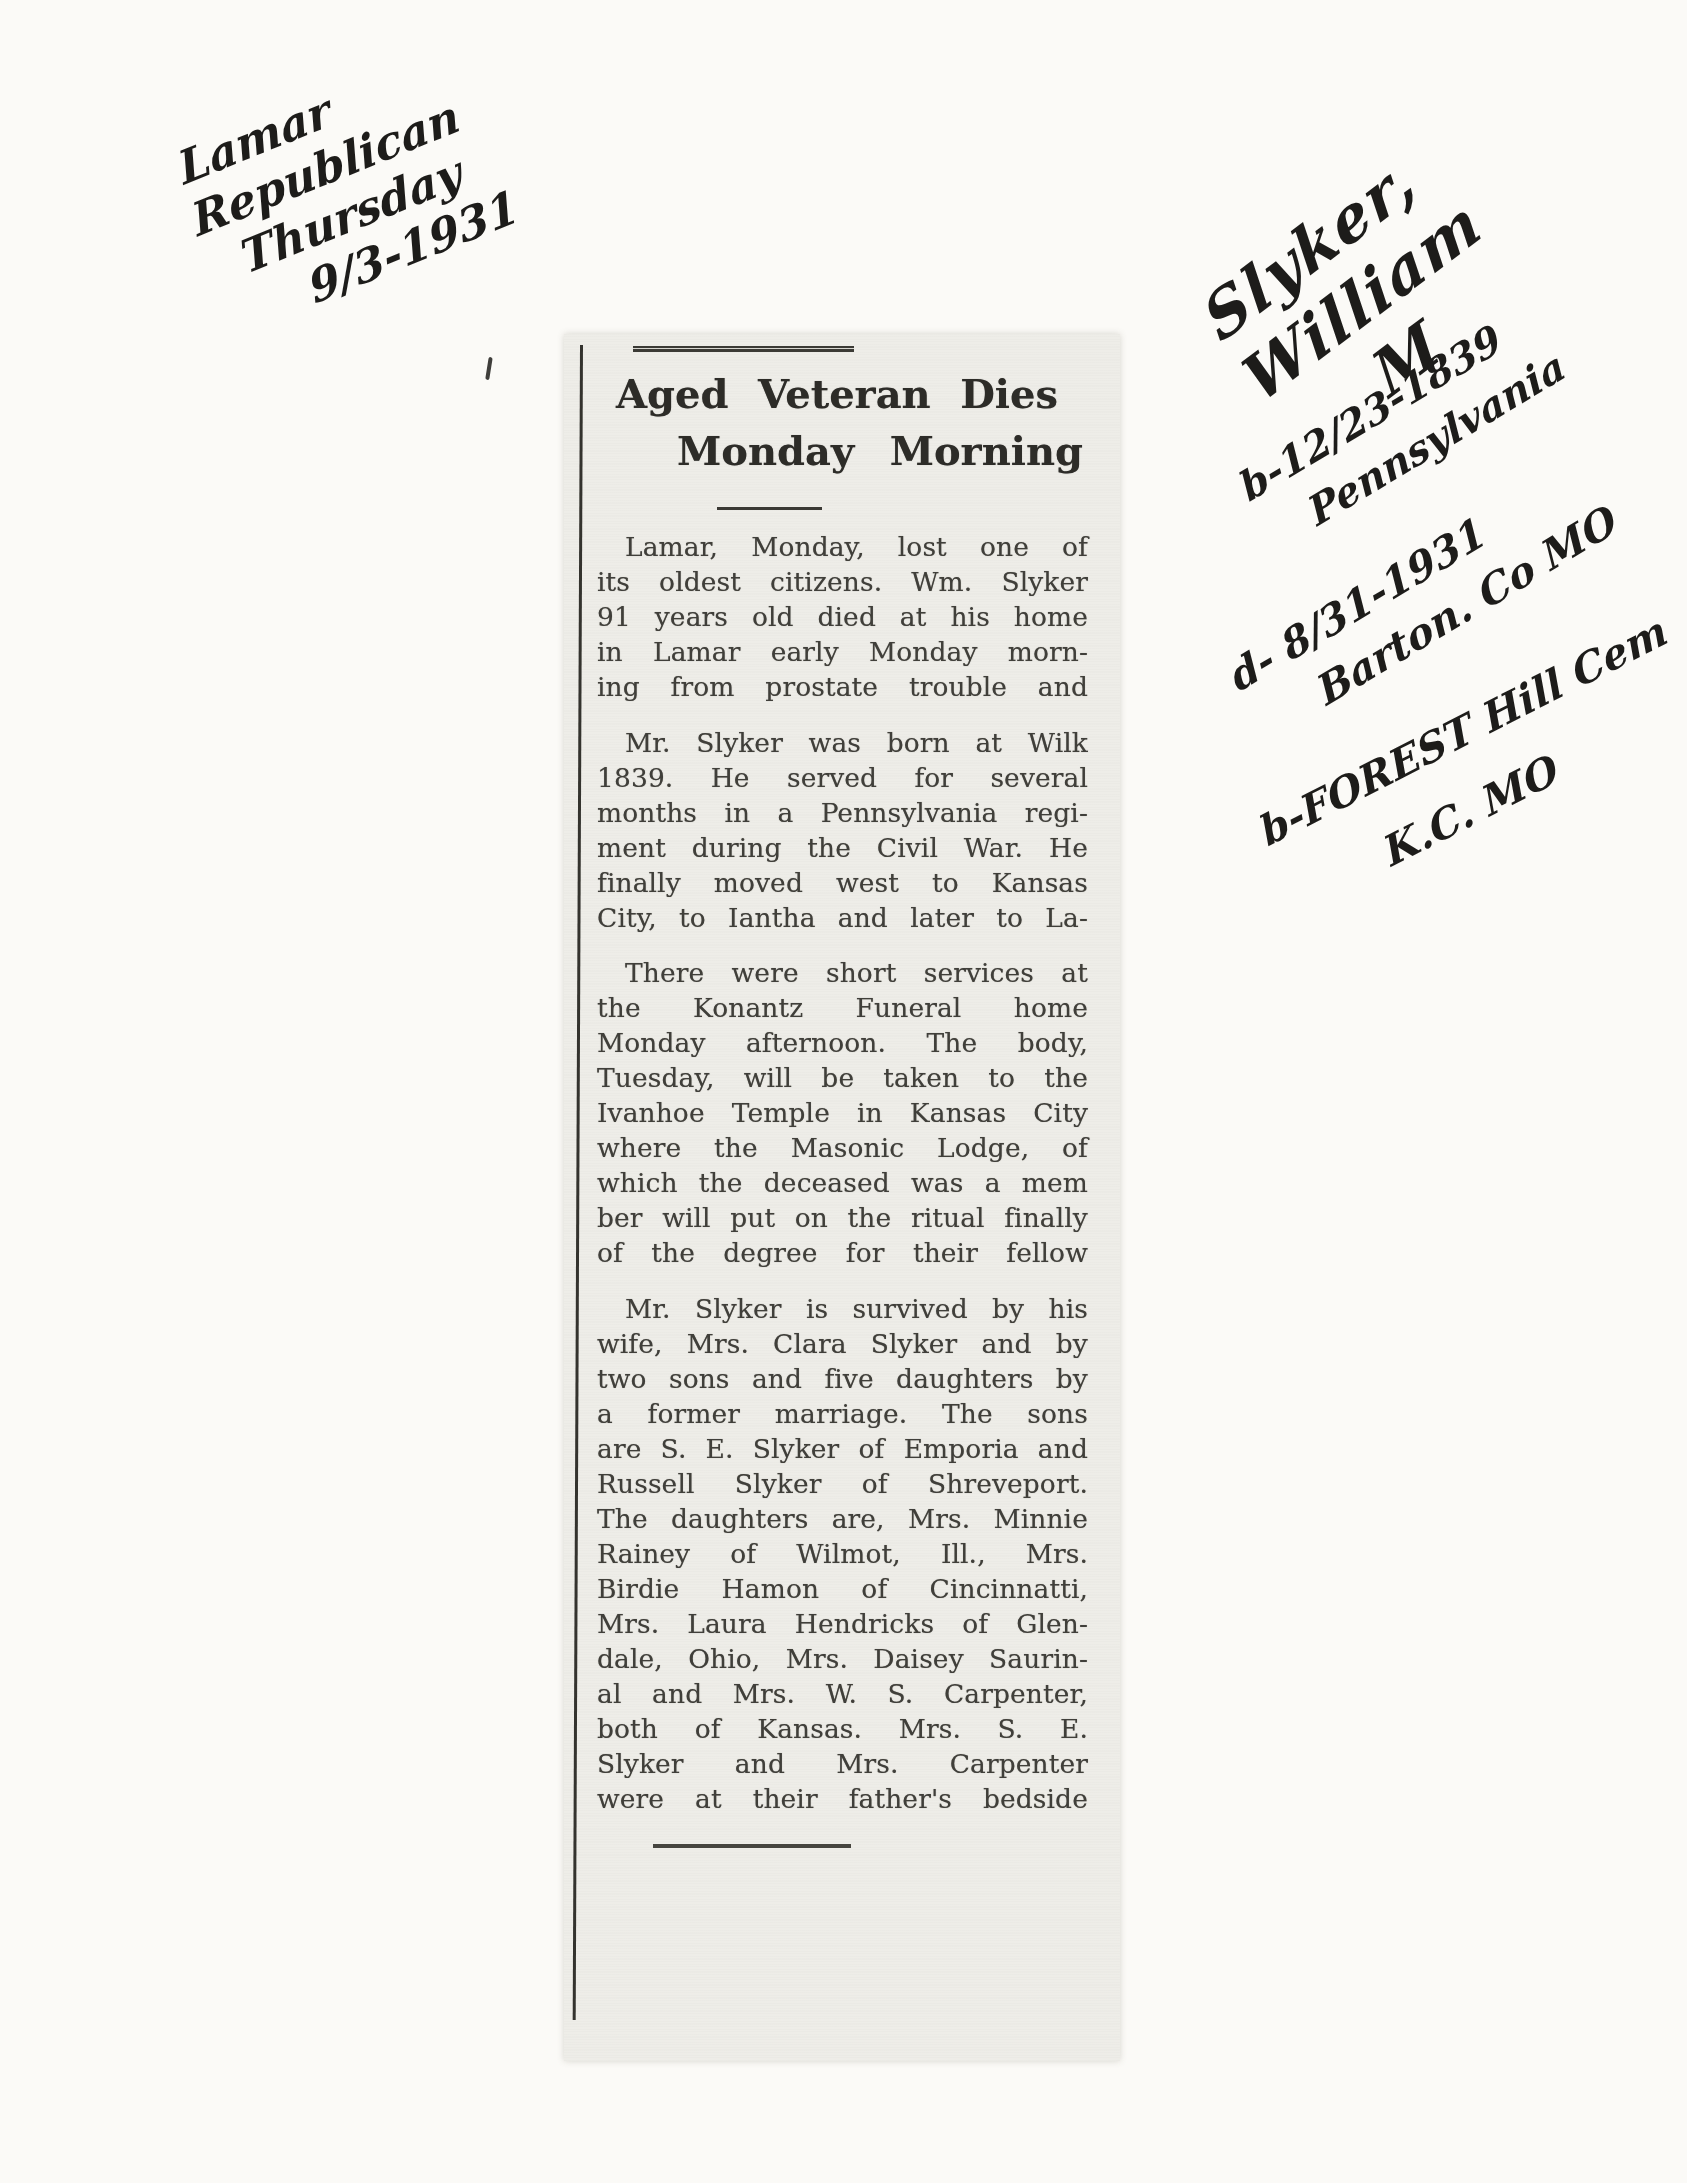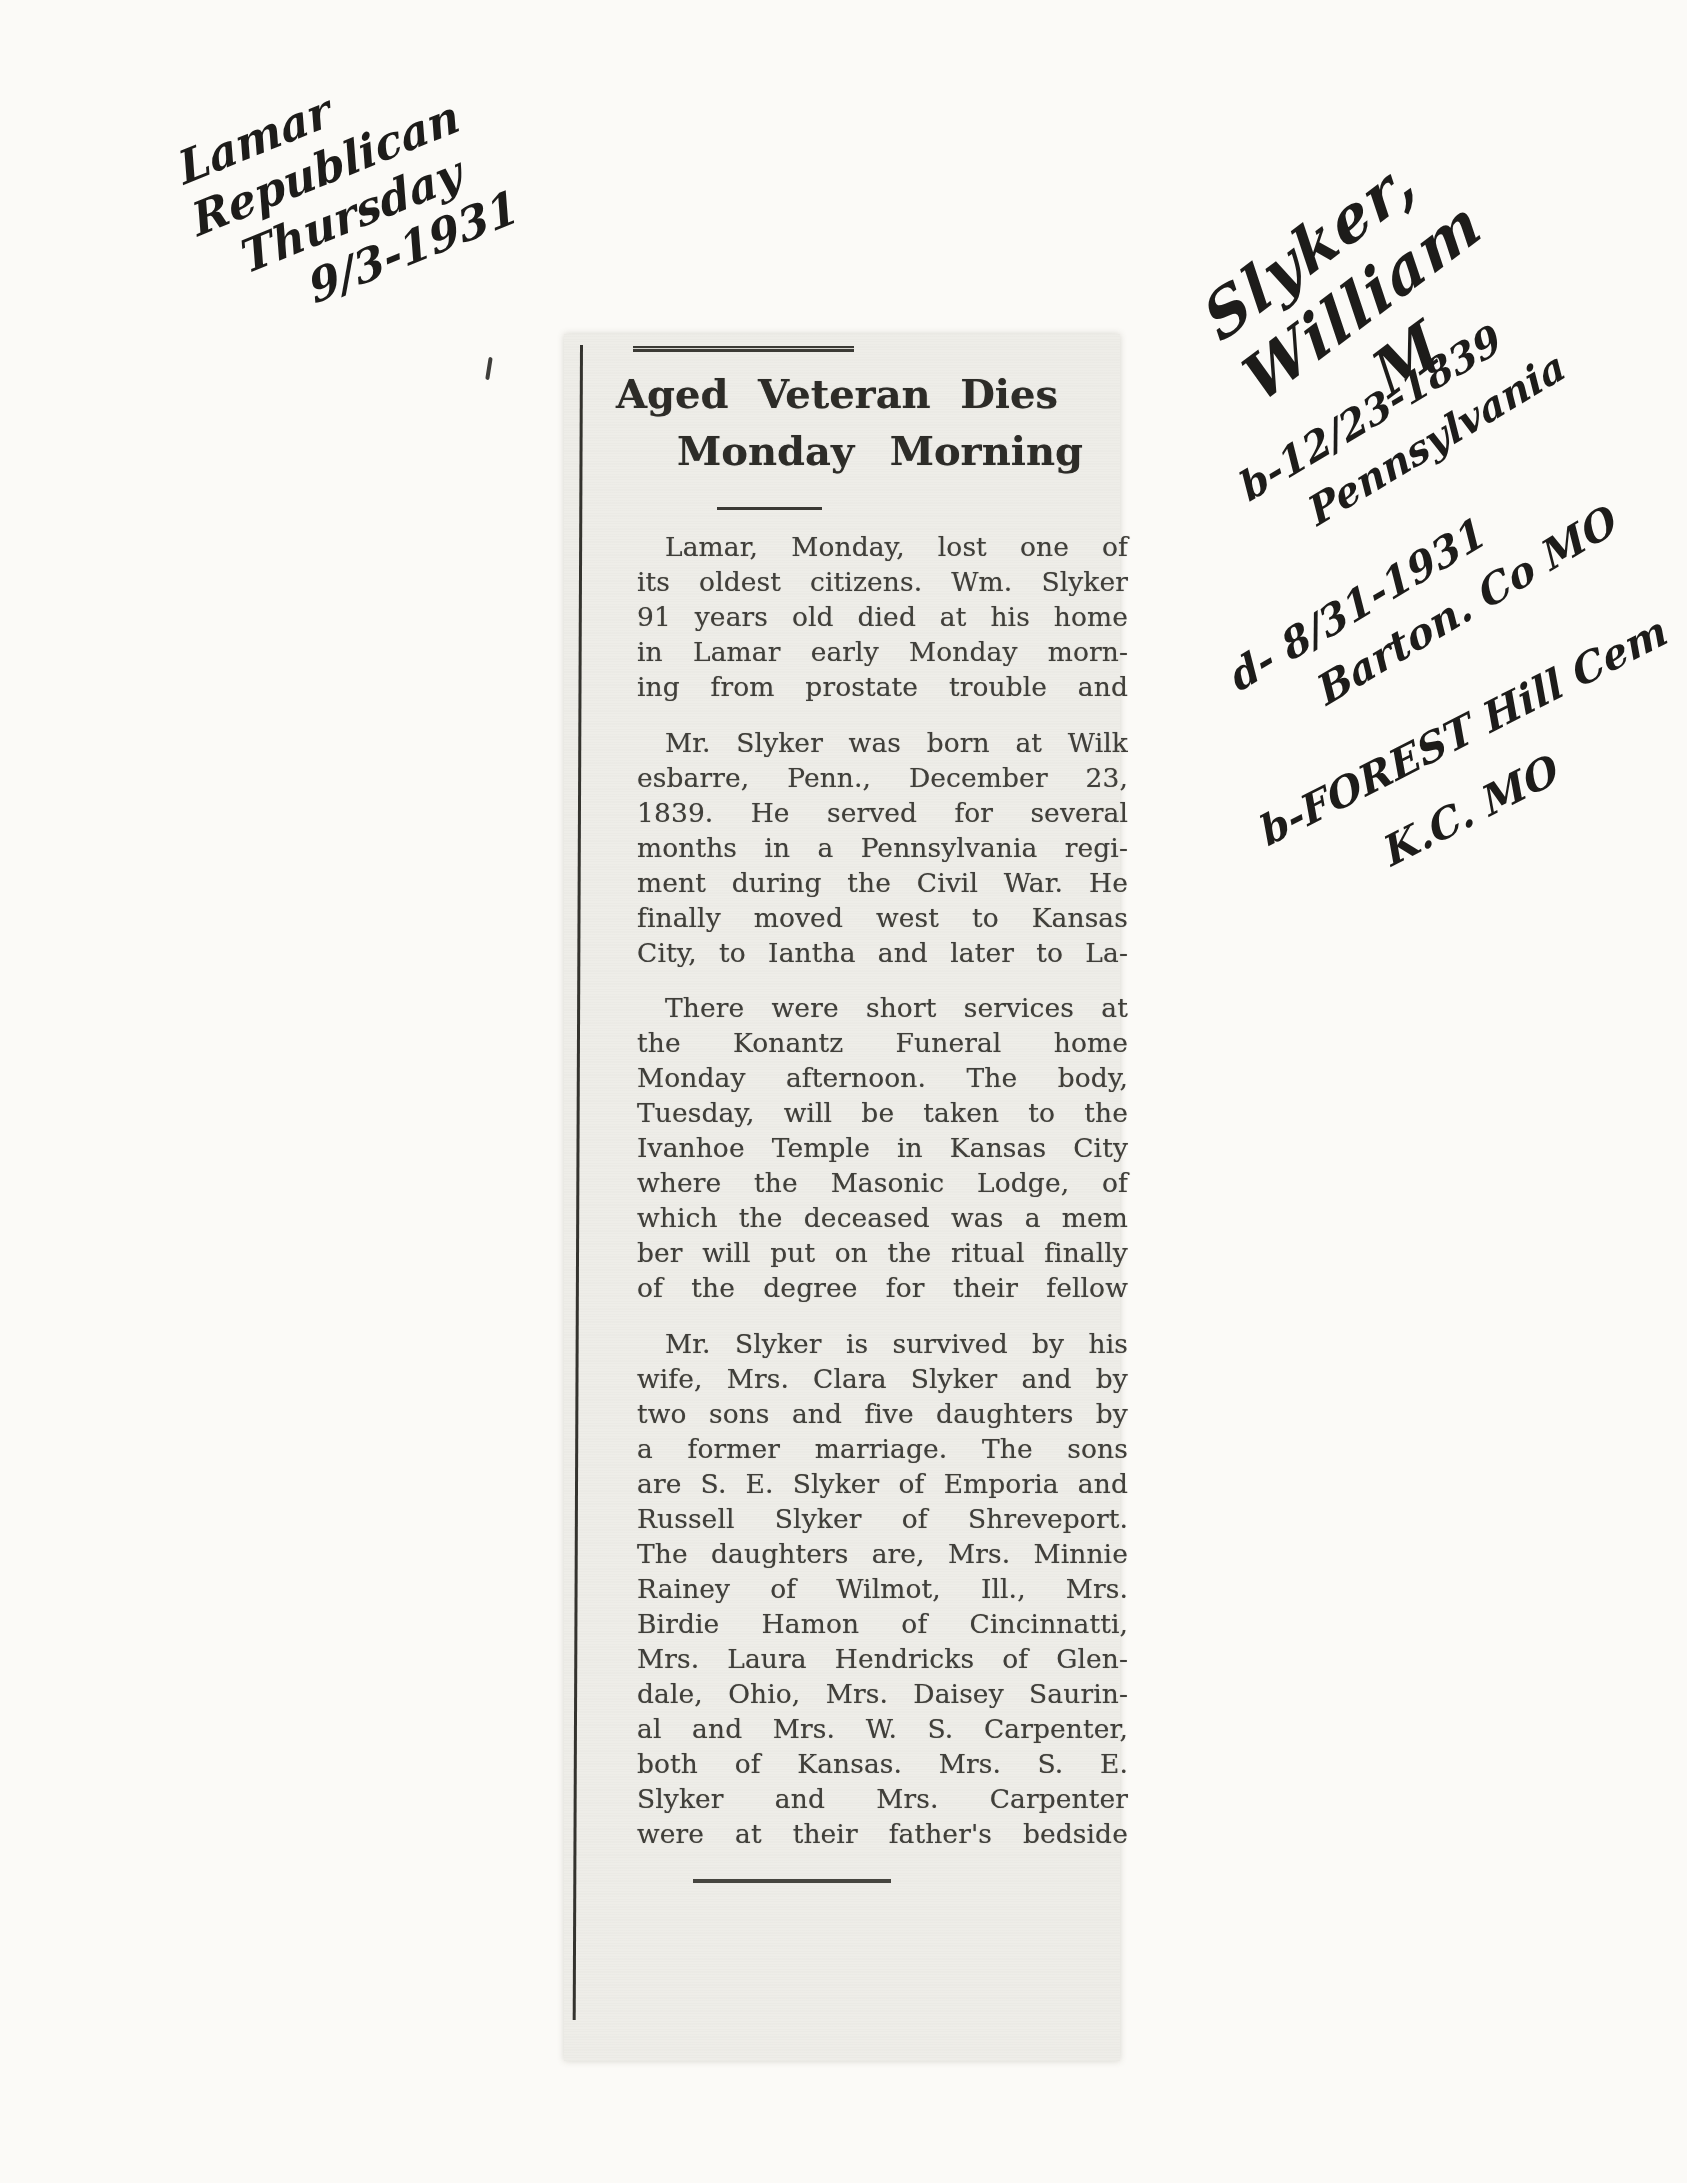--- a/index.html
+++ b/index.html
@@ -57,21 +57,21 @@
     position:absolute;left:52px;top:36px;
     font-weight:bold;font-size:40px;line-height:48px;color:var(--headline-text);
     text-shadow:0 0 0.7px rgba(45,44,40,.5);
   }
   .headline .tl:nth-child(1){width:442px;}
   .headline .tl:nth-child(2){width:406px;margin-left:61px;margin-top:8.6px;}
   .divider{position:absolute;left:153px;top:173px;width:105px;height:3.3px;background:var(--rule);}
   .article{
     position:absolute;left:33px;top:195px;width:491px;
     font-size:26.5px;line-height:35px;color:var(--newsprint-text);
-    letter-spacing:0.1px;text-shadow:0 0 0.8px rgba(70,68,62,.55);margin-left:40px;
+    letter-spacing:0.1px;text-shadow:0 0 0.8px rgba(70,68,62,.55);
   }
   .para{margin-bottom:20.5px;}
   .para .tl:first-child{padding-left:28px;}
   .tl.just{display:flex;justify-content:space-between;}
   .rule-bottom{margin:28px 0 0 56px;width:198px;height:4px;background:#46453f;}
 </style>
 </head>
 <body>
 
 <div class="page">
@@ -167,26 +167,20 @@
       <div class="para">
           <div class="tl just">
             <span>Mr.</span>
             <span>Slyker</span>
             <span>was</span>
             <span>born</span>
             <span>at</span>
             <span>Wilk</span>
           </div>
           <div class="tl just">
-            <span>esbarre,</span>
-            <span>Penn.,</span>
-            <span>December</span>
-            <span>23,</span>
-          </div>
-          <div class="tl just">
             <span>1839.</span>
             <span>He</span>
             <span>served</span>
             <span>for</span>
             <span>several</span>
           </div>
           <div class="tl just">
             <span>months</span>
             <span>in</span>
             <span>a</span>

